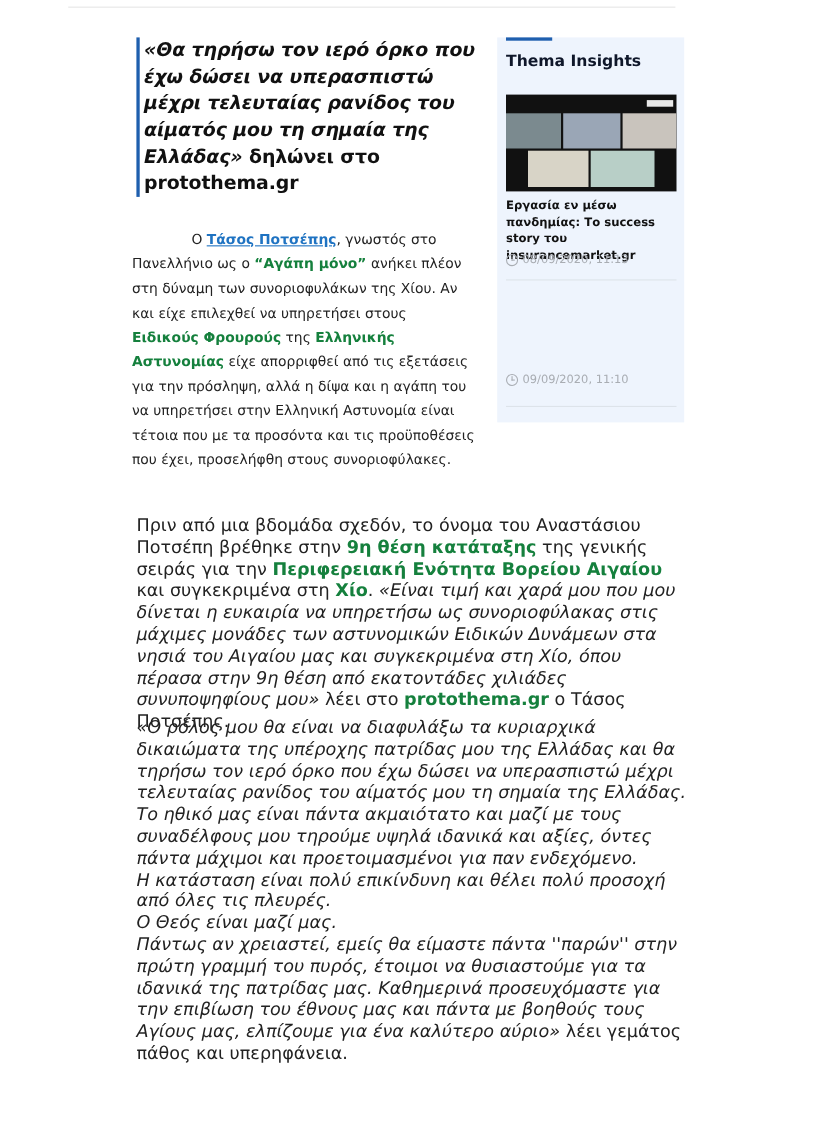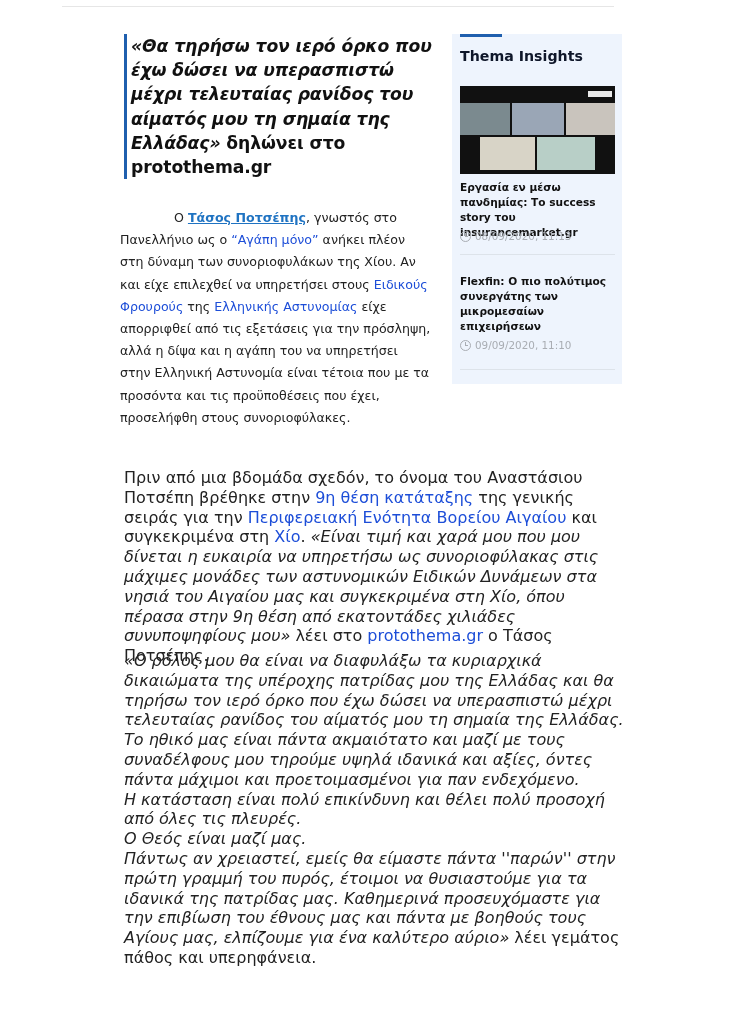--- a/index.html
+++ b/index.html
@@ -9,21 +9,21 @@
 
     .pullquote { position:absolute; left:124px; top:34px; width:310px;
                  border-left:3px solid #1f5fae; padding-left:4px; }
     .pullquote p { margin:0; font-size:17.2px; line-height:24.2px; font-weight:bold; color:#111; letter-spacing:-0.1px; }
     .pullquote .q { font-style:italic; }
 
     .lead { position:absolute; left:120px; top:207px; width:312px;
             font-size:12.6px; line-height:22.2px; color:#222; }
     .lead .indent { padding-left:27px; display:block; }
     .lead a { color:#1f73c2; font-weight:bold; text-decoration:underline; }
-    b { font-weight:normal; color:#1d4ed8; }
+    b { font-weight:bold; color:#15803d; }
 
     .sidebar { position:absolute; left:452px; top:34px; width:170px; height:350px; background:#eef4fd; }
     .sidebar .bar { position:absolute; left:8px; top:0; width:42px; height:3px; background:#1f5fae; }
     .sidebar h3 { position:absolute; left:8px; top:14px; margin:0; font-size:14.2px; font-weight:bold; color:#0f172a; }
     .thumb { position:absolute; left:8px; top:52px; width:155px; height:88px; background:#111; overflow:hidden; }
     .thumb .tile { position:absolute; }
     .card-title { position:absolute; left:8px; width:158px; margin:0; font-size:10.6px; line-height:15px; font-weight:bold; color:#111; }
     .card-time { position:absolute; left:8px; font-size:10.4px; color:#a9adb3; display:flex; align-items:center; gap:4px; }
     .clock { width:11px; height:11px; border:1.5px solid #a9adb3; border-radius:50%; position:relative; box-sizing:border-box; }
     .clock::before { content:""; position:absolute; left:3.5px; top:1.5px; width:1.3px; height:3.5px; background:#a9adb3; }
@@ -60,21 +60,20 @@
     <div class="tile" style="left:128px;top:5px;width:24px;height:6px;background:#e9e9e9;"></div>
   </div>
 
   <p class="card-title" style="top:146px;">Εργασία εν μέσω πανδημίας: Το success story του insurancemarket.gr</p>
   <div class="card-time" style="top:196px;">
     <span class="clock"></span>
     <span>08/09/2020, 11:13</span>
   </div>
   <div class="sep" style="top:220px;"></div>
 
-  <p class="card-title" style="top:240px;">Flexfin: Ο πιο πολύτιμος συνεργάτης των μικρομεσαίων επιχειρήσεων</p>
   <div class="card-time" style="top:305px;">
     <span class="clock"></span>
     <span>09/09/2020, 11:10</span>
   </div>
   <div class="sep" style="top:335px;"></div>
 </aside>
 
 <div class="body-text" style="top:468px;">
   <p><span>Πριν από μια βδομάδα σχεδόν, το όνομα του Αναστάσιου Ποτσέπη βρέθηκε στην </span><b>9η θέση κατάταξης</b><span> της γενικής σειράς για την </span><b>Περιφερειακή Ενότητα Βορείου Αιγαίου</b><span> και συγκεκριμένα στη </span><b>Χίο</b><span>. </span><span class="i">«Είναι τιμή και χαρά μου που μου δίνεται η ευκαιρία να υπηρετήσω ως συνοριοφύλακας στις μάχιμες μονάδες των αστυνομικών Ειδικών Δυνάμεων στα νησιά του Αιγαίου μας και συγκεκριμένα στη Χίο, όπου πέρασα στην 9η θέση από εκατοντάδες χιλιάδες συνυποψηφίους μου»</span><span> λέει στο </span><b>protothema.gr</b><span> ο Τάσος Ποτσέπης.</span></p>
 </div>

